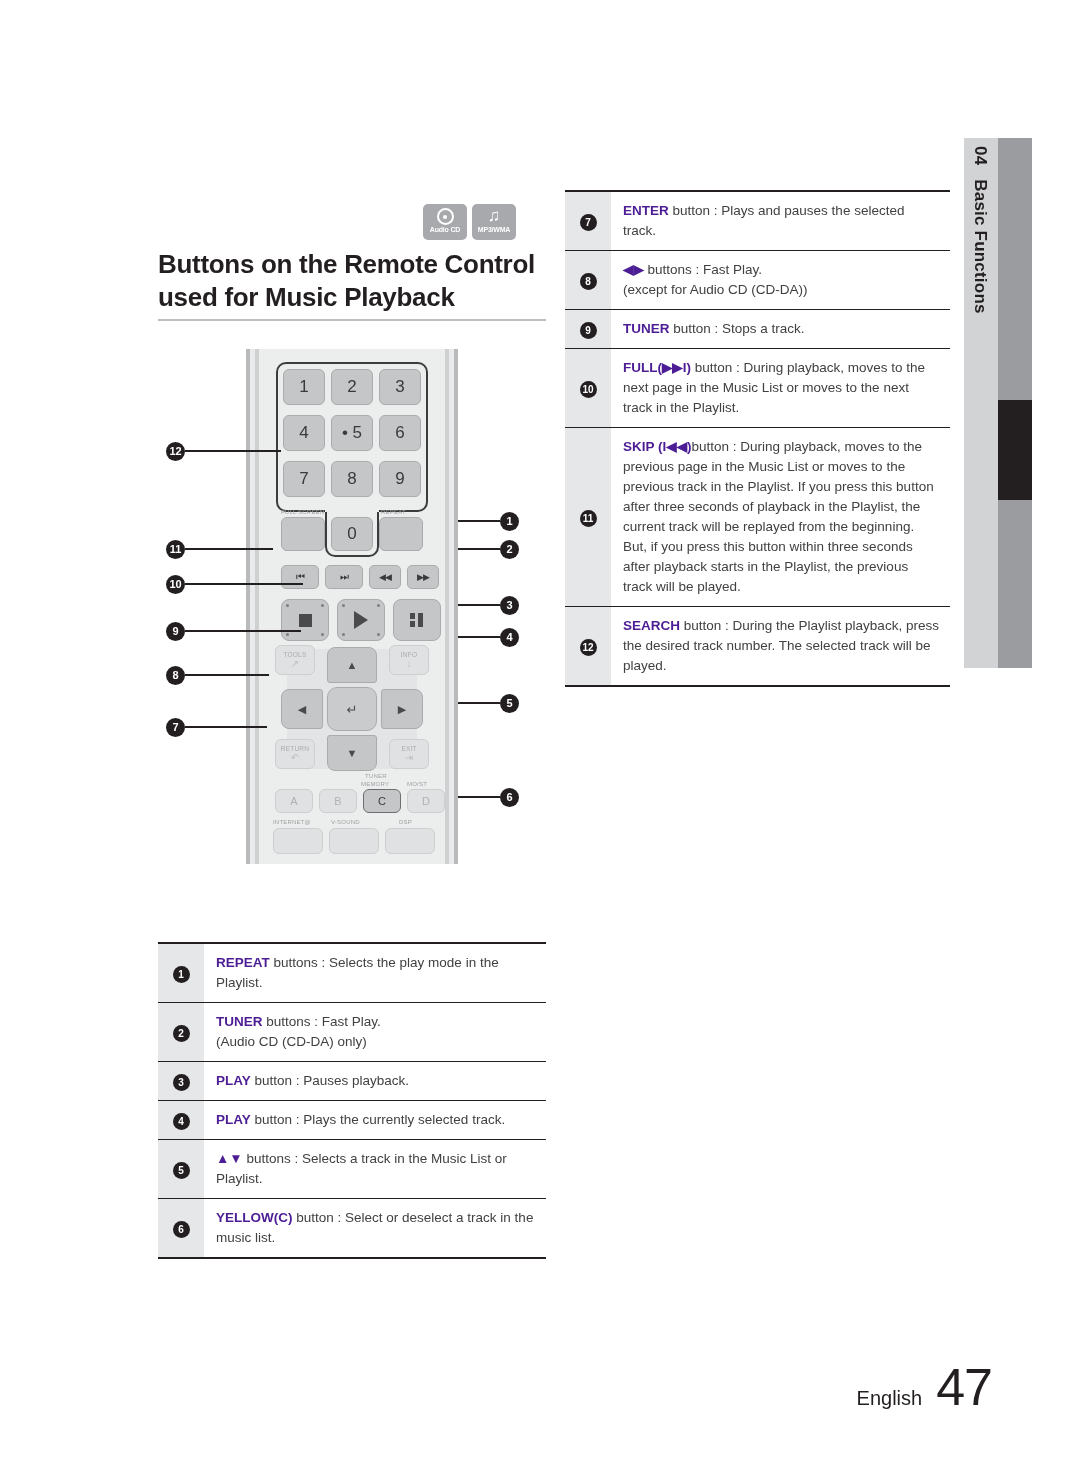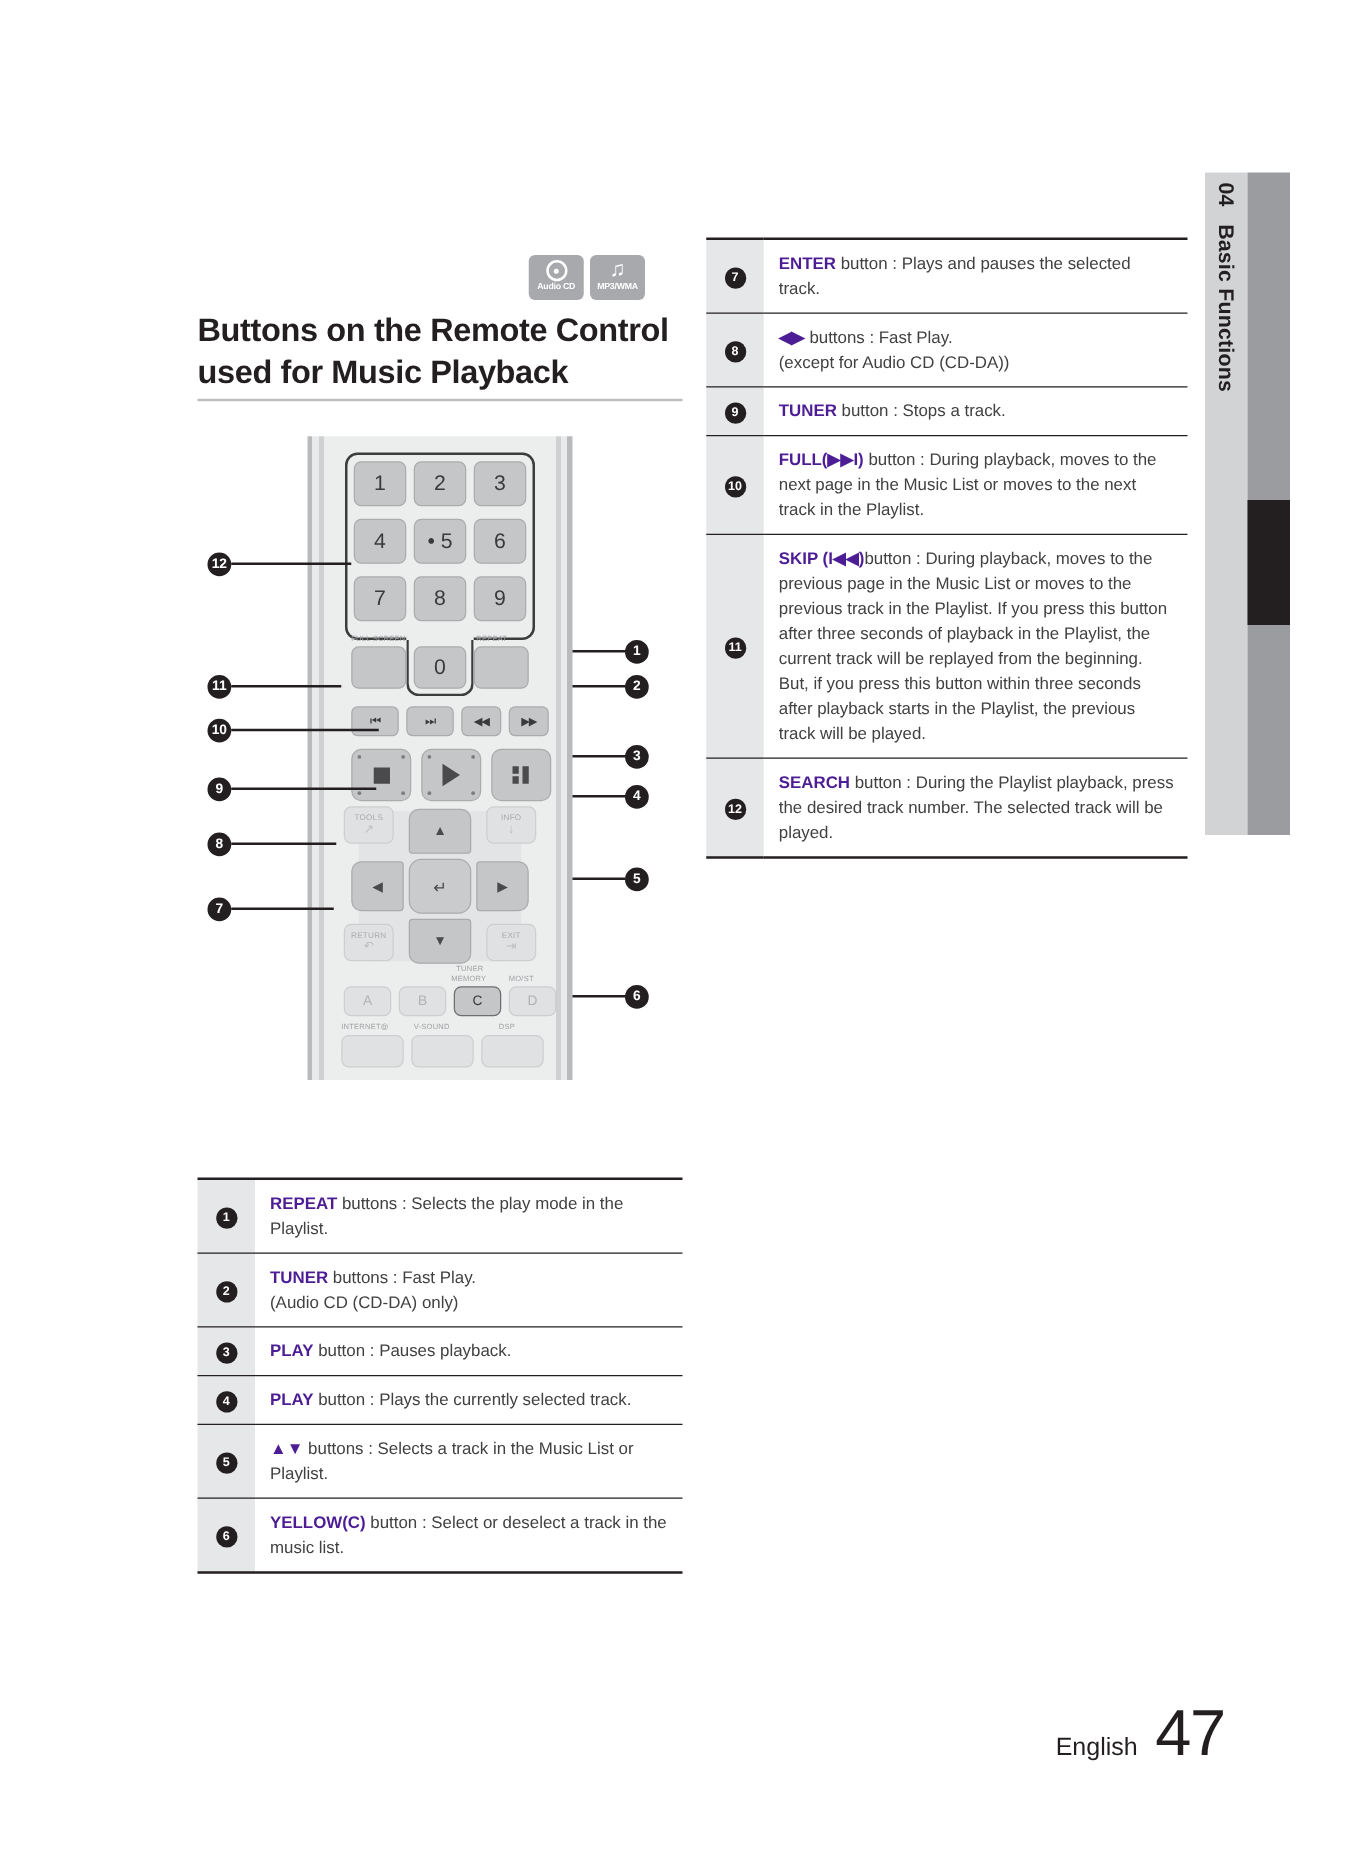--- a/index.html
+++ b/index.html
@@ -422,21 +422,21 @@
   #bottom-table {
     position: absolute;
     left: 158px;
     top: 942px;
     width: 388px;
   }
 
   
   #footer {
     position: absolute;
-    right: 100px;
+    right: 88px;
     bottom: 62px;
     display: flex;
     align-items: baseline;
     gap: 14px;
   }
   #footer .lang { font-size: 20px; color: #231f20; }
   #footer .pnum { font-size: 52px; color: #231f20; letter-spacing: -1px; }
 </style>
 </head>
 <body>

